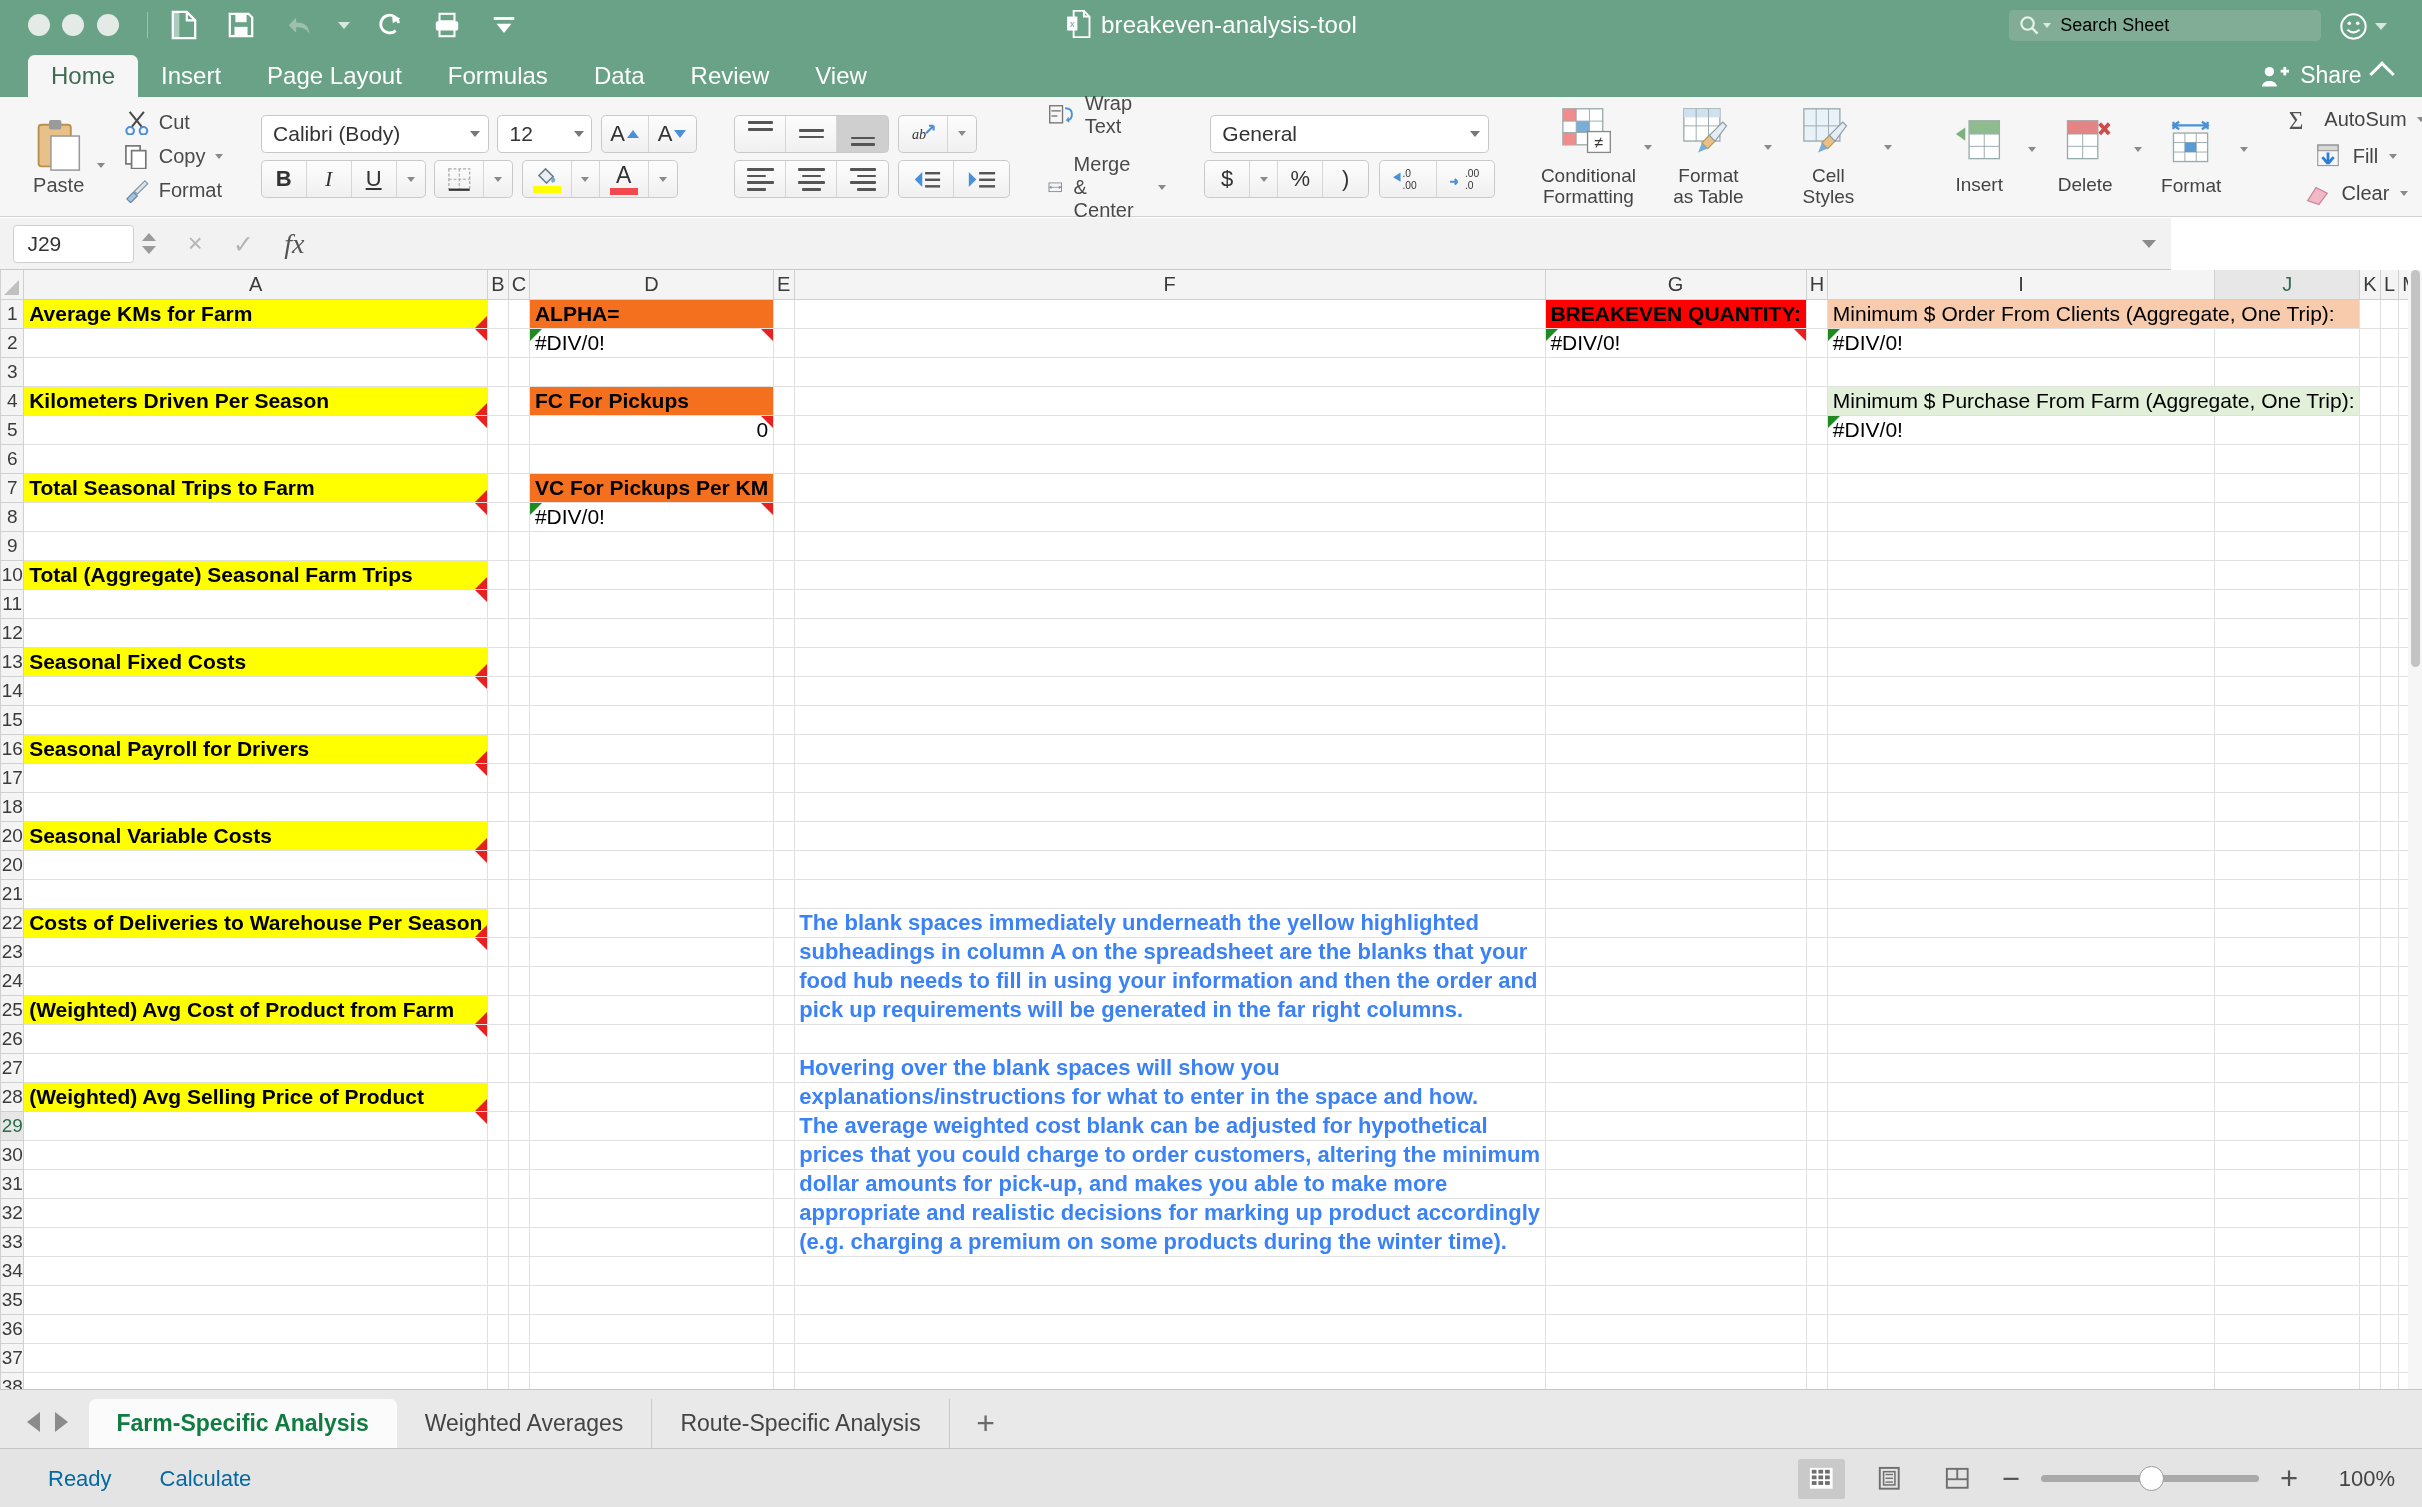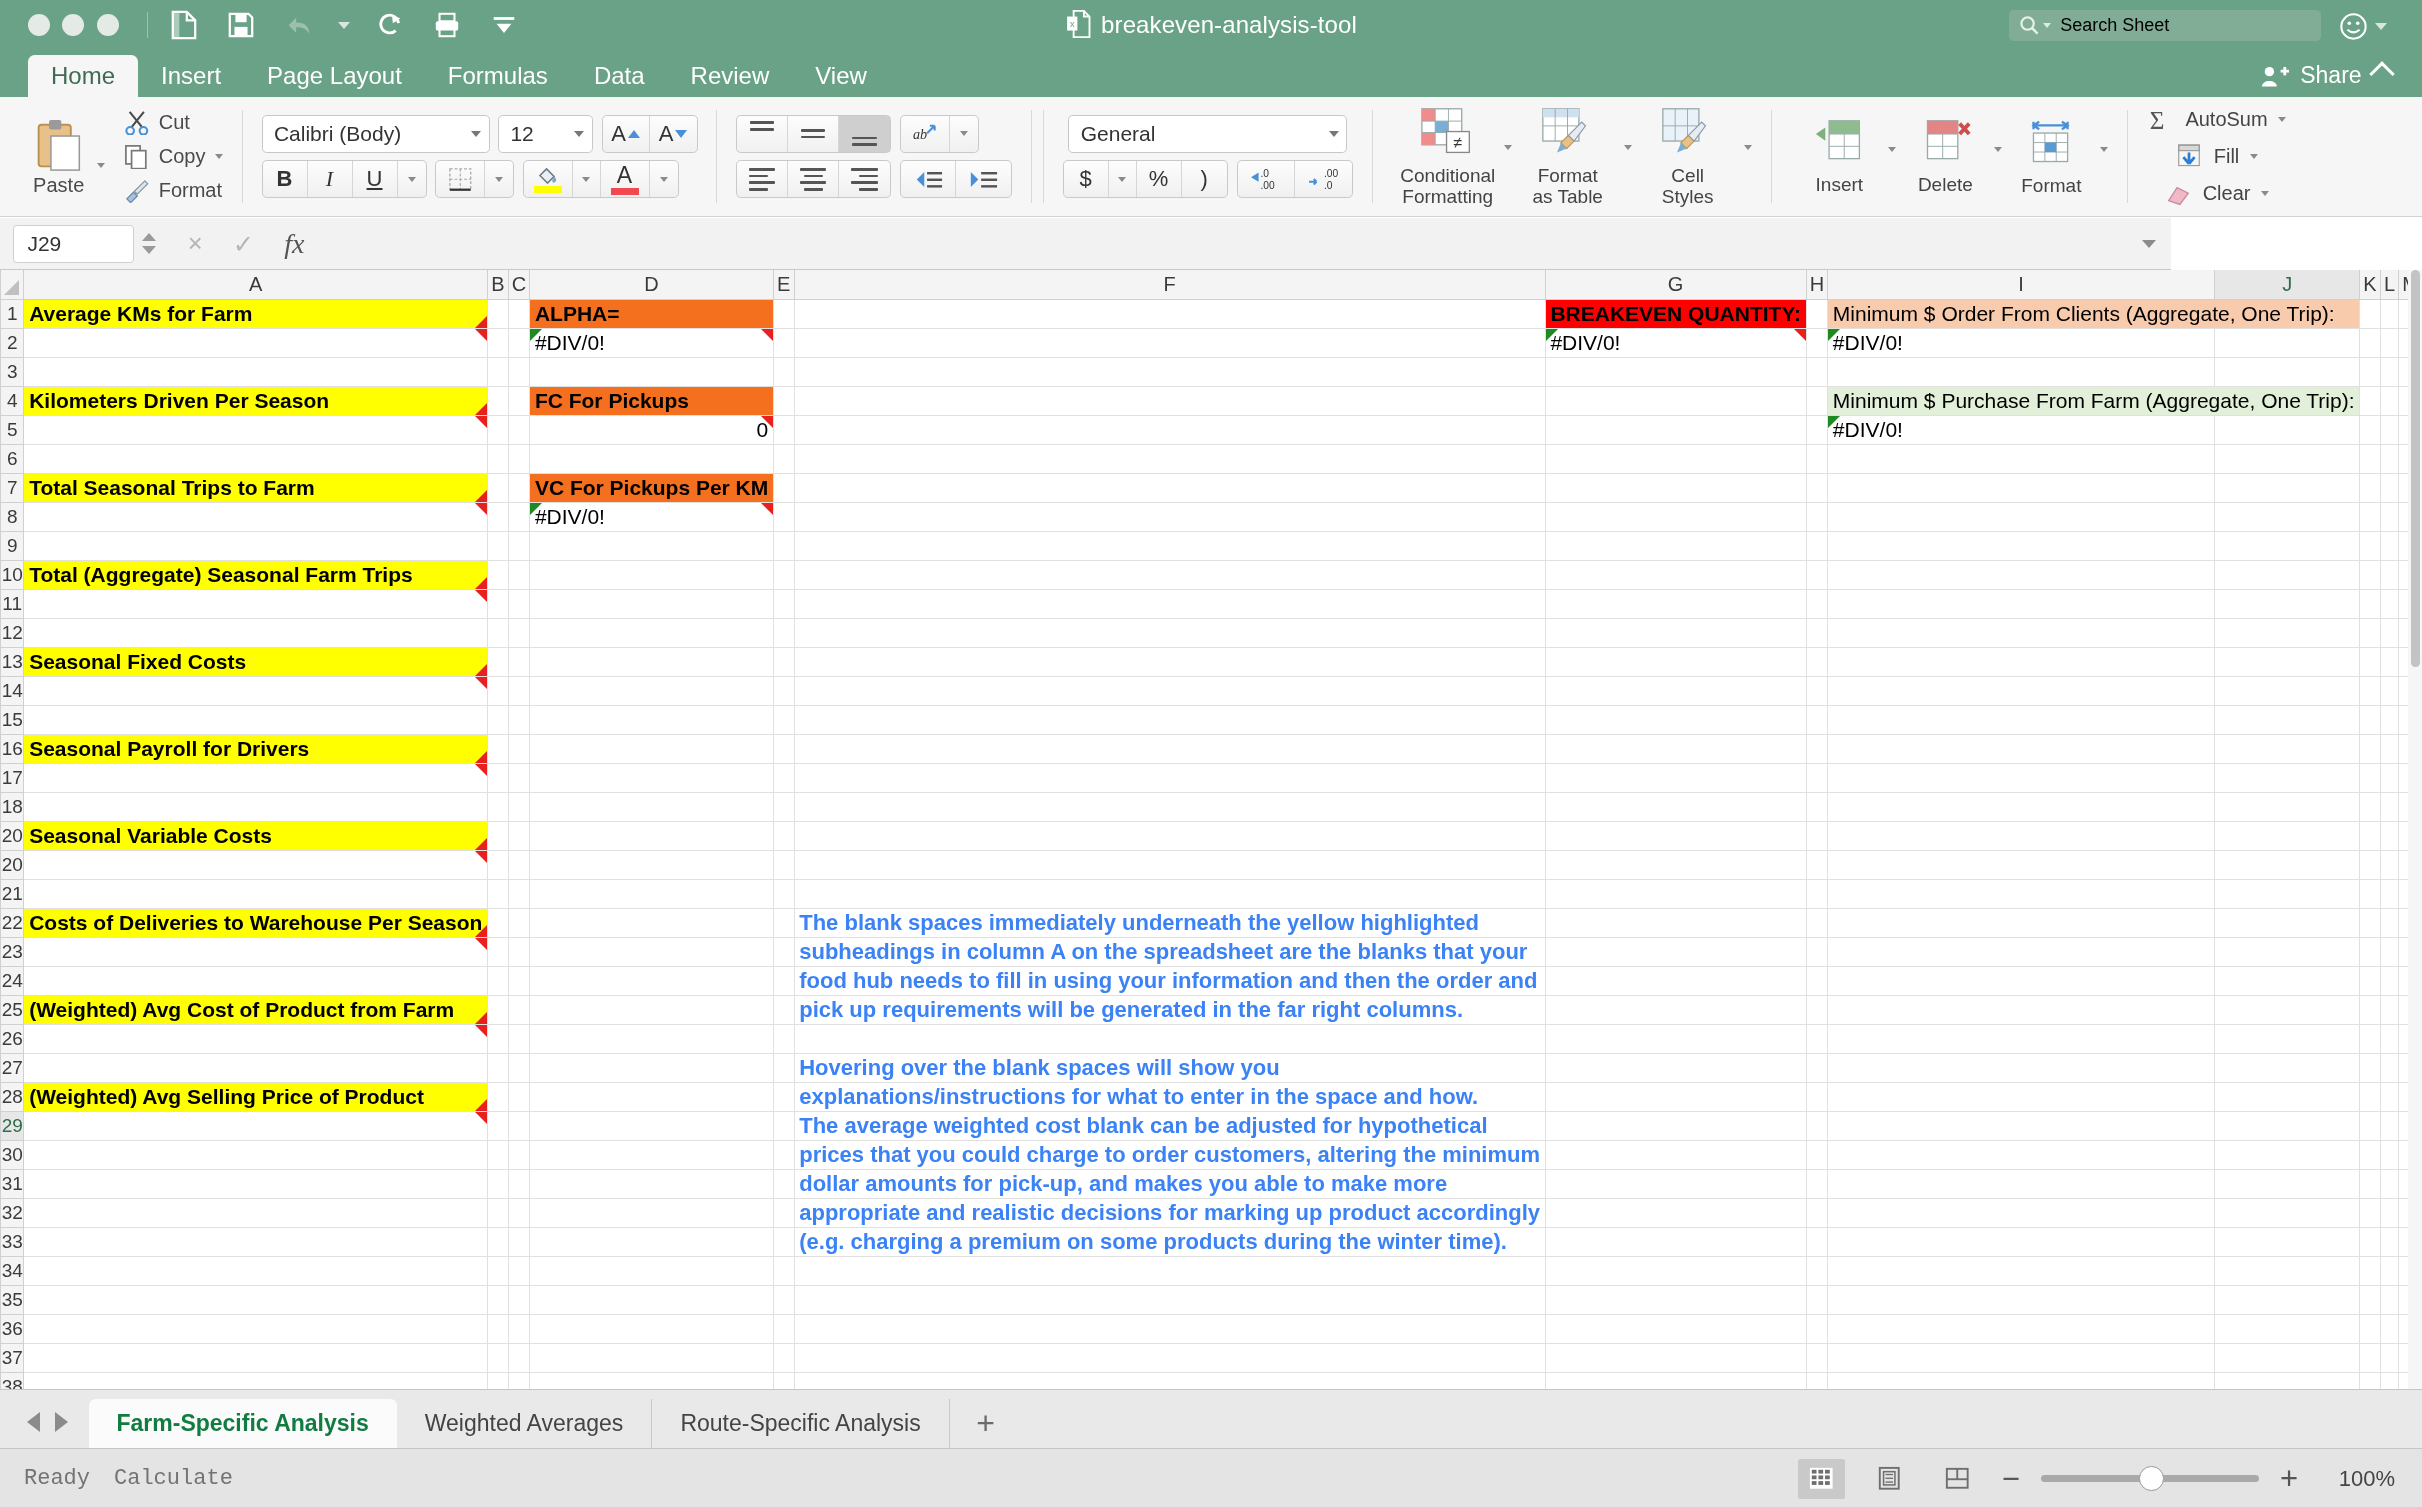--- a/index.html
+++ b/index.html
@@ -159,21 +159,21 @@
     border-right:0.9px solid #c9c9c9; cursor:pointer;
   }
   .stab.active { background:#fbfbfb; color:#107c41; font-weight:bold; border-radius:6.6px 6.6px 0 0; border-right:none; }
   .addsheet { font-size:32px; color:#6a6a6a; padding:0 26.5px; line-height:49px; height:49px; cursor:pointer;}
 
   
   .statusbar {
     position:absolute; left:0; bottom:0; width:2423px; height:60px;
     background:#e4e4e4; border-top:0.9px solid #c6c6c6; display:flex; align-items:center;
   }
-  .st-item { font-size:22px; color:#737373; margin-left:24px;font-family:Liberation Mono, monospace; }
+  .st-item { font-size:22px; color:#0369a1; margin-left:48px; }
   .st-right { position:absolute; right:28px; display:flex; align-items:center; gap:21px; }
   .viewbtn { width:47px; height:40px; display:flex; align-items:center; justify-content:center; cursor:pointer; border-radius:2.8px;}
   .viewbtn.on { background:#c9c9c9; }
   .zoom-minus, .zoom-plus { font-size:31px; color:#555; cursor:pointer; line-height:1; }
   .zslider { position:relative; width:218px; height:7.6px; background:#a9a9a9; border-radius:3.8px; cursor:pointer;}
   .zknob { position:absolute; left:45%; top:-8.5px; width:24.6px; height:24.6px; border-radius:50%; background:#fff; border:0.9px solid #9a9a9a;}
   .zpct { font-size:22px; color:#444; width:76px; text-align:right; }
 
   .scroll-v { position:absolute; right:0; top:270px; width:15px; height:1136px; background:#f6f6f6; }
   .scroll-v .thumb { position:absolute; top:0; left:2.8px; width:9.5px; height:397px; background:#c3c3c3; border-radius:4.7px;}
@@ -467,20 +467,42 @@
                 <rect x="14" y="4" width="17" height="2.6" fill="#555"></rect>
                 <rect x="14" y="11" width="17" height="2.6" fill="#555"></rect>
                 <rect x="14" y="18" width="17" height="2.6" fill="#555"></rect>
               </svg>
           </span>
         </div>
       </div>
     </div>
     <div class="rsep"></div>
 
+    <div class="rgroup wrap-col">
+      <div class="wrap-item">
+        <svg width="28" height="24.6" viewBox="0 0 30 26">
+            <rect x="2" y="3" width="15" height="20" fill="none" stroke="#777" stroke-width="1.6"></rect>
+            <line x1="4" y1="9" x2="15" y2="9" stroke="#777" stroke-width="1.6"></line>
+            <line x1="4" y1="15" x2="11" y2="15" stroke="#777" stroke-width="1.6"></line>
+            <path d="M20 6 q8 0 8 7 q0 7 -6 7" fill="none" stroke="#4a90d9" stroke-width="2.2"></path>
+            <path d="M24 16 L21 20 L25 23 Z" fill="#4a90d9"></path>
+          </svg>
+        <span class="lbl">Wrap Text</span>
+      </div>
+      <div class="wrap-item">
+        <svg width="28" height="24.6" viewBox="0 0 30 26">
+            <rect x="2" y="4" width="26" height="18" fill="none" stroke="#777" stroke-width="1.6"></rect>
+            <line x1="2" y1="13" x2="28" y2="13" stroke="#777" stroke-width="1.4"></line>
+            <path d="M8 13 L4 13 M4 13 L7 10 M4 13 L7 16" stroke="#4a90d9" stroke-width="1.8" fill="none"></path>
+            <path d="M22 13 L26 13 M26 13 L23 10 M26 13 L23 16" stroke="#4a90d9" stroke-width="1.8" fill="none"></path>
+          </svg>
+        <span class="lbl">Merge &amp; Center</span>
+        <span class="tinycaret"></span>
+      </div>
+    </div>
     <div class="rsep"></div>
 
     <div class="rgroup numfmt-col" style="justify-content:center;">
       <div class="combo" style="width:279px;">
         <span>General</span>
         <span class="c-caret"></span>
       </div>
       <div style="display:flex;gap:9.5px;">
         <div class="btnbox">
           <span class="bbtn" style="min-width:45px;">$</span>

